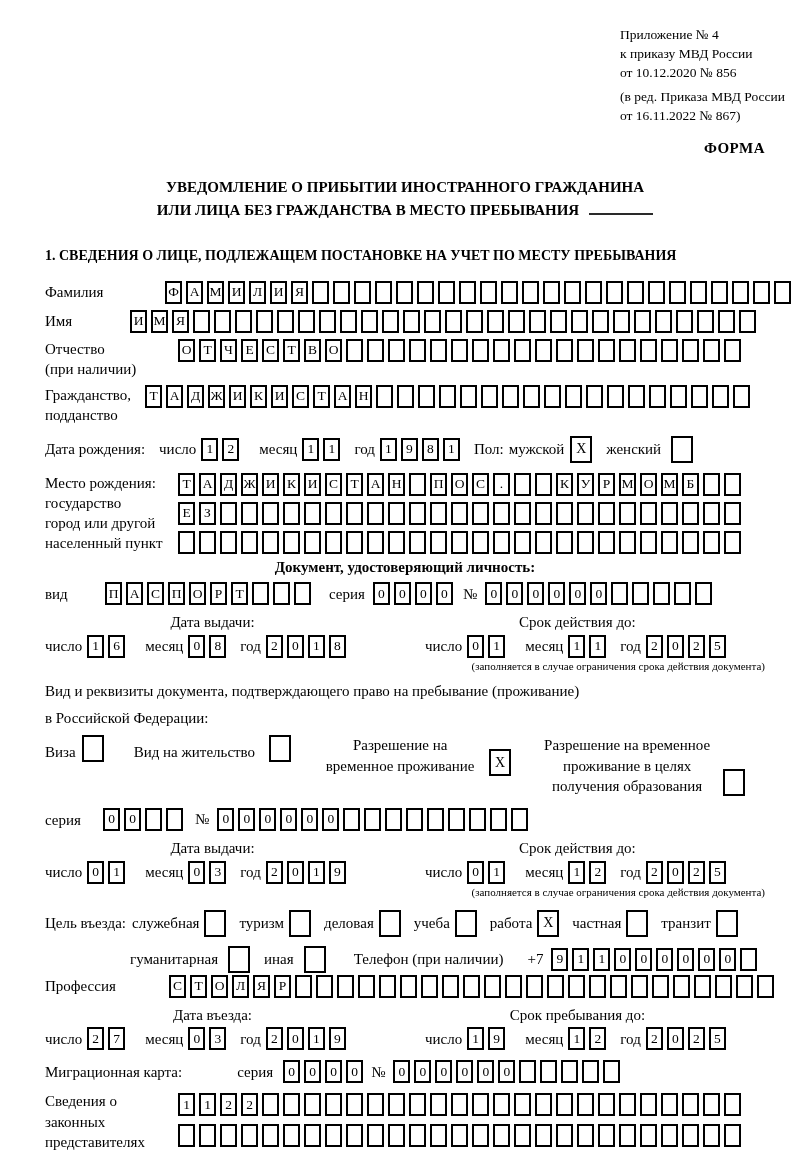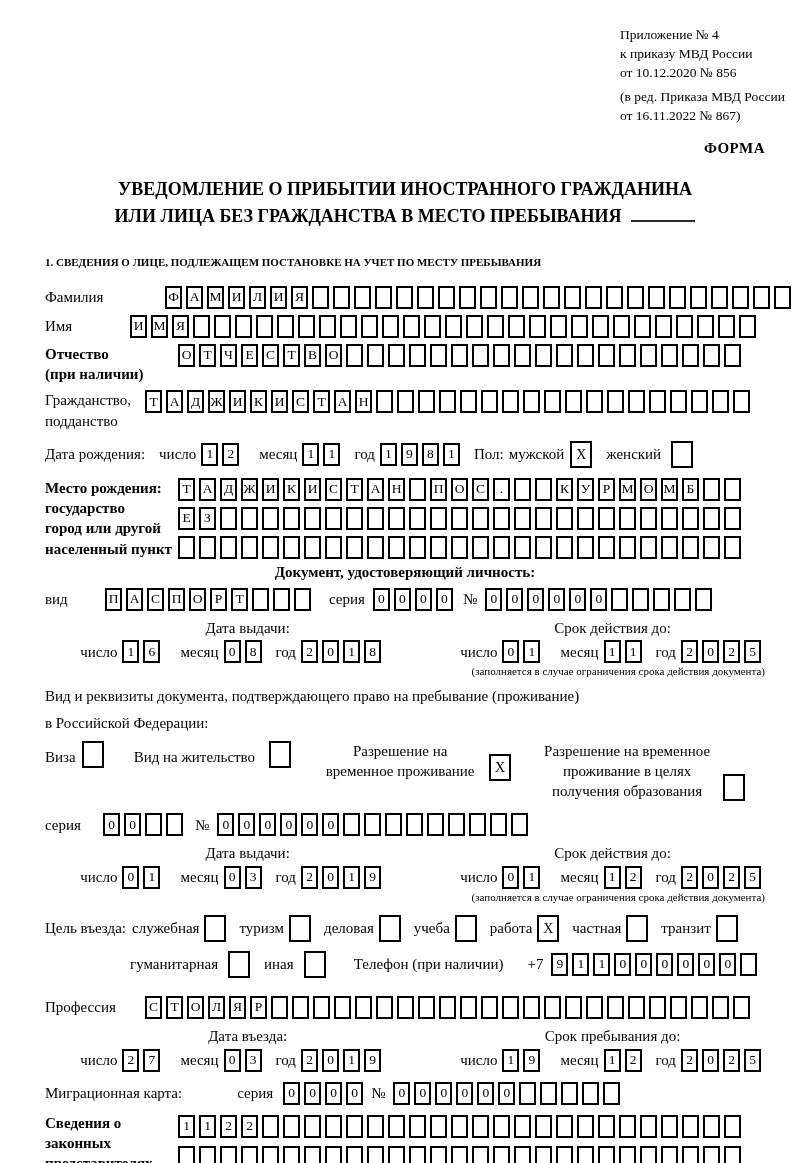--- a/index.html
+++ b/index.html
@@ -2,39 +2,39 @@
 <html lang="ru"><head>
 <meta charset="utf-8">
 <style>
   html,body{margin:0;padding:0;background:#fff;color:#000;}
   body{width:800px;min-height:1163px;font-family:"Liberation Serif","DejaVu Serif",serif;font-size:15px;line-height:1.25;}
   .page{padding:26px 35px 20px 45px;box-sizing:border-box;width:800px;}
   
   .appendix{margin-left:575px;width:200px;font-size:13.5px;line-height:1.4;}
   .appendix .ed{margin-top:5px;}
   .forma{text-align:right;font-weight:bold;margin-top:14px;font-size:15px;letter-spacing:.5px;}
-  .title{text-align:center;font-weight:bold;font-size:18px;margin-top:18px;line-height:1.5;}
+  .title{text-align:center;font-weight:bold;font-size:15px;margin-top:18px;line-height:1.5;}
   .tline{display:inline-block;width:64px;border-bottom:2.5px solid #2a2a2a;margin-left:10px;vertical-align:baseline;}
-  .sech{font-weight:bold;font-size:11px;margin-top:26px;}
+  .sech{font-weight:bold;font-size:14px;margin-top:26px;}
   
   .frow{display:flex;align-items:flex-start;margin-top:6px;}
   .frow.center{align-items:center;}
   .mt-lg{margin-top:10px;}
   .mt-xl{margin-top:16px;gap:35px;}
   .lbl{flex-shrink:0;line-height:1.35;}
-  .w85{width:85px;}  .w100{width:100px;} .w133{width:133px;font-weight:bold;} .w60{width:60px;}
+  .w85{width:85px;}  .w100{width:100px;} .w133{width:133px;} .w60{width:60px;}
   
   .cells{display:inline-flex;flex-shrink:0;}
   .cell{box-sizing:border-box;width:17px;height:23px;border:2px solid #000;margin-right:4px;display:inline-flex;align-items:center;justify-content:center;font-size:13.5px;background:#fff;}
   .big .cell{width:22px;height:27px;margin-right:0;font-size:14px;}
   .rows .cells{display:flex;}
   .rows .cells + .cells{margin-top:6px;}
   .rows.sp .cells + .cells{margin-top:8px;}
   
-  .dates{display:flex;margin-top:8px;justify-content:flex-end;}
+  .dates{display:flex;margin-top:8px;}
   .dcol-l{width:335px;flex-shrink:0;}
   .dcol-r{margin-left:45px;}
   .dhead{text-align:center;margin-bottom:3px;}
   .dgrp{display:flex;align-items:center;}
   .dl{margin-right:5px;}
   .dl.m{margin-left:16px;}
   .dl.y{margin-left:10px;}
   .note-r{text-align:right;font-size:11px;margin-top:2px;}
   .txt{margin-top:8px;}
   
@@ -587,21 +587,21 @@
         <span class="cell">0</span>
         <span class="cell">0</span>
         <span class="cell">0</span>
         <span class="cell">0</span>
         <span class="cell">0</span>
         <span class="cell">0</span>
         <span class="cell"></span>
       </span>
   </div>
 
-  <div class="frow center" style="margin-top:18px;">
+  <div class="frow center" style="margin-top:2px;gap:24px;">
     <span class="lbl w100">Профессия</span>
     <span class="cells">
         <span class="cell">С</span>
         <span class="cell">Т</span>
         <span class="cell">О</span>
         <span class="cell">Л</span>
         <span class="cell">Я</span>
         <span class="cell">Р</span>
         <span class="cell"></span>
         <span class="cell"></span>

